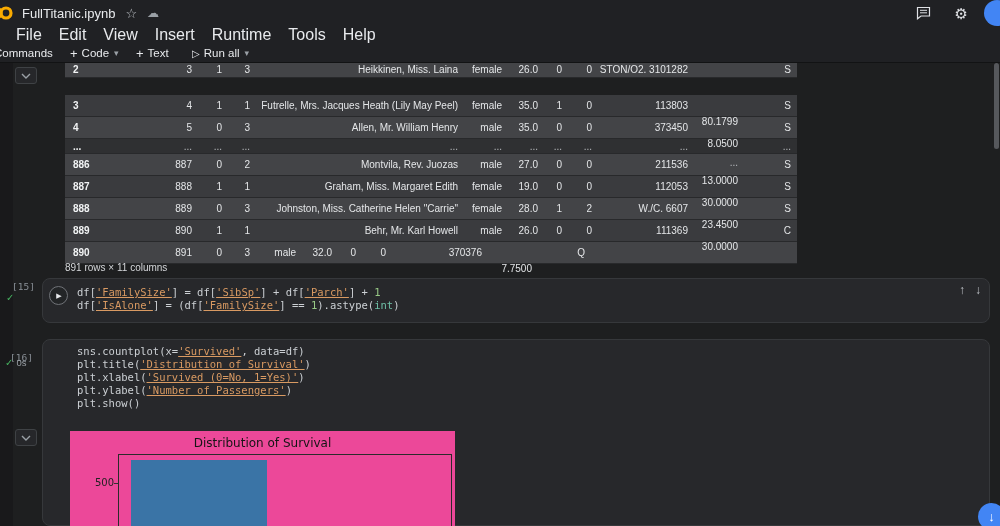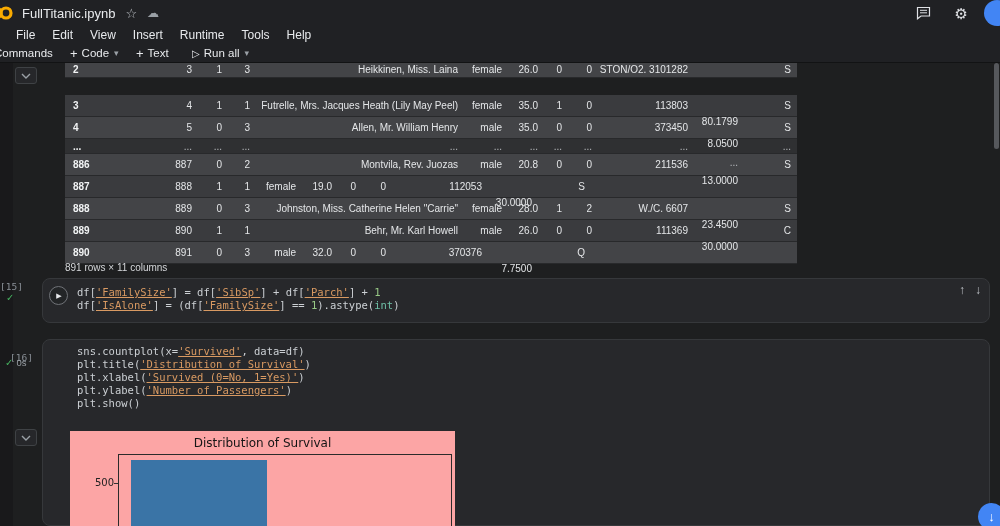--- a/index.html
+++ b/index.html
@@ -16,21 +16,21 @@
   #nb-title{color:#e8eaed;font-size:13px;margin-left:8px;}
   .tb-icon{color:#bdc1c6;font-size:13px;margin-left:10px;line-height:1;}
   #cloud-icon{color:#9aa0a6;font-size:12px;}
   .spacer{flex:1;}
   #comments-icon{margin-right:14px;display:flex;align-items:center;}
   #gear-icon{color:#dfe1e5;font-size:15px;margin-right:16px;}
   #avatar{width:26px;height:26px;border-radius:50%;background:var(--accent-blue);margin-right:-10px;flex:0 0 auto;}
   
   #menubar{position:absolute;left:0;top:26px;width:1000px;height:18px;background:#202124;z-index:5;}
   #menu-items{display:flex;align-items:center;height:100%;padding-left:16px;gap:17px;}
-  .menu-item{color:#e8eaed;font-size:12px;cursor:default;}
+  .menu-item{color:#e8eaed;font-size:16px;cursor:default;}
   
   #toolbar{position:absolute;left:0;top:44px;width:1000px;height:18px;background:#202124;
     border-bottom:1px solid #121314;z-index:5;}
   .tb-btn{position:absolute;top:0;height:18px;display:flex;align-items:center;gap:4px;
     color:#e8eaed;font-size:11.5px;white-space:nowrap;}
   #tb-commands{left:-6px;}
   #tb-code{left:70px;}
   #tb-text{left:136px;}
   #tb-runall{left:192px;}
   .plus{font-size:13px;color:#e8eaed;}
@@ -53,42 +53,42 @@
   .df-ell{height:14px !important;background:#2f3032 !important;color:#b7babd;}
   .df-c{display:block;text-align:right;padding-right:6px;box-sizing:border-box;white-space:nowrap;}
   .df-c0{width:38px;text-align:left;padding-left:8px;padding-right:0;font-weight:bold;color:#f1f3f4;}
   .df-c1{width:95px;} .df-c2{width:30px;} .df-c3{width:28px;}
   .df-c4{width:206px;padding-right:4px;} .df-c5{width:46px;} .df-c6{width:36px;}
   .df-c7{width:24px;} .df-c8{width:30px;} .df-c9{width:96px;text-align:right;}
   .df-c10{width:50px;margin-top:32px;} .df-c11{width:53px;}
   #df-footer{position:absolute;left:65px;top:199px;color:#d5d7da;font-size:10px;}
   
   .exec-label{position:absolute;color:#8a9097;font-size:9.5px;font-family:"DejaVu Sans Mono","Liberation Mono",monospace;}
-  #marker15{left:0;top:218px;}
+  #marker15{left:12px;top:218px;}
   #marker16{left:10px;top:289px;}
   .check{color:var(--check-green);font-size:10px;}
   #check15{position:absolute;left:6px;top:229px;}
   #status16{position:absolute;left:5px;top:294px;display:flex;gap:3px;align-items:center;}
   #status16 .secs{color:#9aa0a6;font-size:9.5px;}
   
   .cell{position:absolute;left:42px;width:948px;background:#27282b;border:1px solid #36383b;
     border-radius:8px;box-sizing:border-box;}
   #cell15{top:215px;height:45px;}
   #cell16{top:276px;height:187px;}
   .run-btn{position:absolute;left:6px;top:7px;width:17px;height:17px;border-radius:50%;
     background:#232527;border:1px solid #6f7control378;border:1px solid #707378;display:flex;align-items:center;justify-content:center;}
   .run-btn span{color:#e8eaed;font-size:7px;padding-left:1px;}
   .code-area{position:absolute;left:34px;top:7px;font-family:"DejaVu Sans Mono","Liberation Mono",monospace;
     font-size:10.5px;line-height:13px;white-space:pre;}
   #cell16 .code-area{top:5px;}
   .tk-p{color:#ccd0d4;} .tk-s{color:var(--code-string);text-decoration:underline;} .tk-n{color:var(--code-number);} .tk-b{color:var(--code-builtin);}
   .cell-toolbar{position:absolute;right:8px;top:4px;display:flex;gap:10px;}
   .cell-toolbar span{color:#bdc1c6;font-size:12px;}
   
-  #chart{position:absolute;left:70px;top:368px;width:385px;height:95px;background:#fca5a5;overflow:hidden;z-index:3;}
+  #chart{position:absolute;left:70px;top:368px;width:385px;height:95px;background:#ec4899;overflow:hidden;z-index:3;}
   #chart-title{position:absolute;left:0;top:5px;width:100%;text-align:center;color:#151515;
     font-size:12px;font-family:"DejaVu Sans",sans-serif;}
   #axes{position:absolute;left:48px;top:23px;width:332px;height:80px;
     border:1px solid #2b2b2b;border-bottom:none;overflow:hidden;}
   #chart-bar{position:absolute;left:12px;width:136px;height:200px;background:var(--bar-blue);}
   #ytick{position:absolute;left:20px;top:46px;width:24px;text-align:right;color:#222;
     font-size:10px;font-family:"DejaVu Sans",sans-serif;}
   #ytick-mark{position:absolute;left:44px;top:52px;width:4px;height:1px;background:#333;}
   
   #scroll-thumb{position:absolute;right:1px;top:0;width:5px;height:86px;background:#56585c;border-radius:3px;}
@@ -219,32 +219,33 @@
         <span class="df-c df-c10">...</span>
         <span class="df-c df-c11">...</span>
       </div>
       <div class="df-row">
         <span class="df-c df-c0">886</span>
         <span class="df-c df-c1">887</span>
         <span class="df-c df-c2">0</span>
         <span class="df-c df-c3">2</span>
         <span class="df-c df-c4">Montvila, Rev. Juozas</span>
         <span class="df-c df-c5">male</span>
-        <span class="df-c df-c6">20.8</span>
+        <span class="df-c df-c6">27.0</span>
         <span class="df-c df-c7">0</span>
         <span class="df-c df-c8">0</span>
         <span class="df-c df-c9">211536</span>
         <span class="df-c df-c10">13.0000</span>
         <span class="df-c df-c11">S</span>
       </div>
       <div class="df-row">
         <span class="df-c df-c0">887</span>
         <span class="df-c df-c1">888</span>
         <span class="df-c df-c2">1</span>
         <span class="df-c df-c3">1</span>
+        <span class="df-c df-c4">Graham, Miss. Margaret Edith</span>
         <span class="df-c df-c5">female</span>
         <span class="df-c df-c6">19.0</span>
         <span class="df-c df-c7">0</span>
         <span class="df-c df-c8">0</span>
         <span class="df-c df-c9">112053</span>
         <span class="df-c df-c10">30.0000</span>
         <span class="df-c df-c11">S</span>
       </div>
       <div class="df-row">
         <span class="df-c df-c0">888</span>

